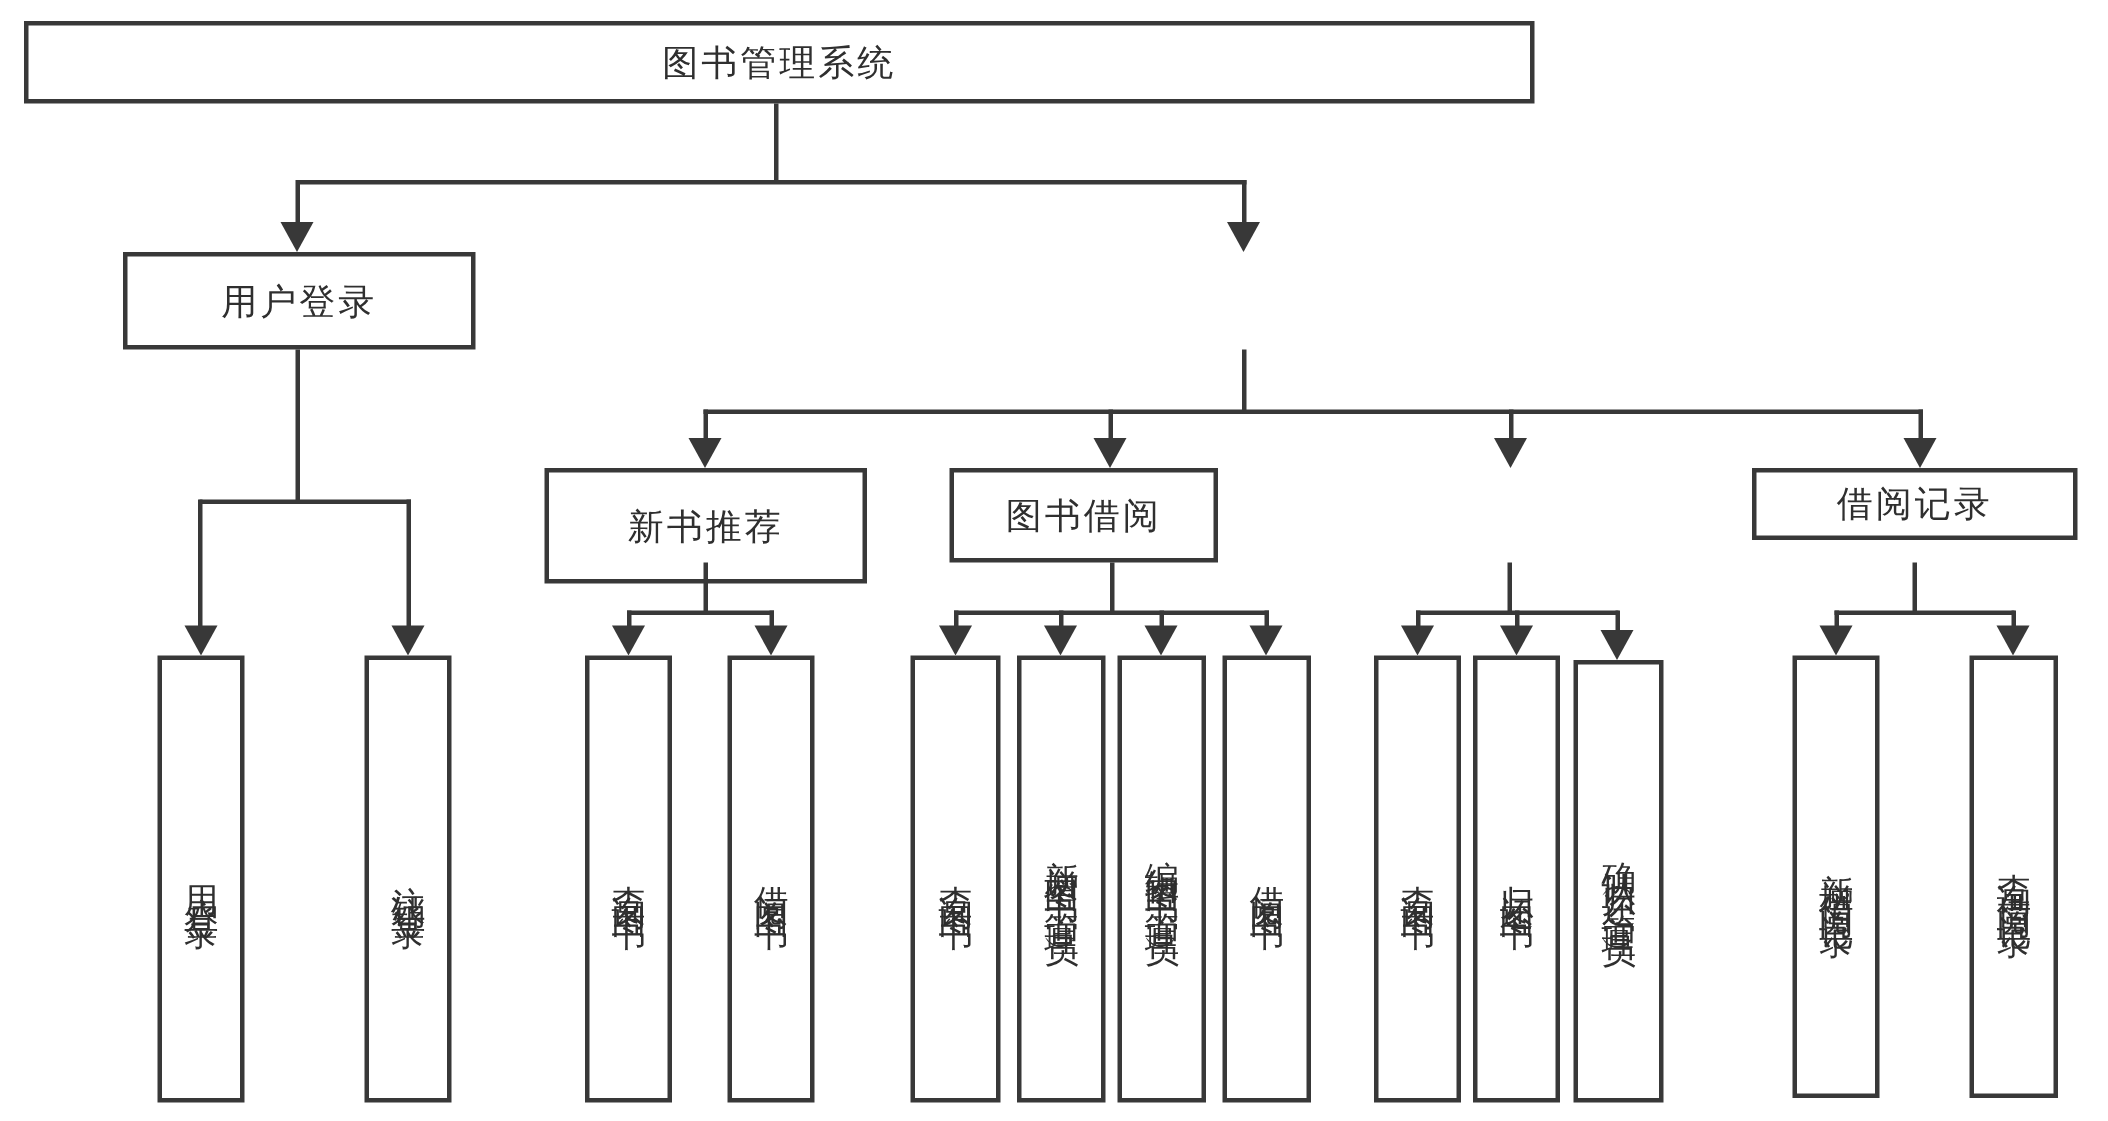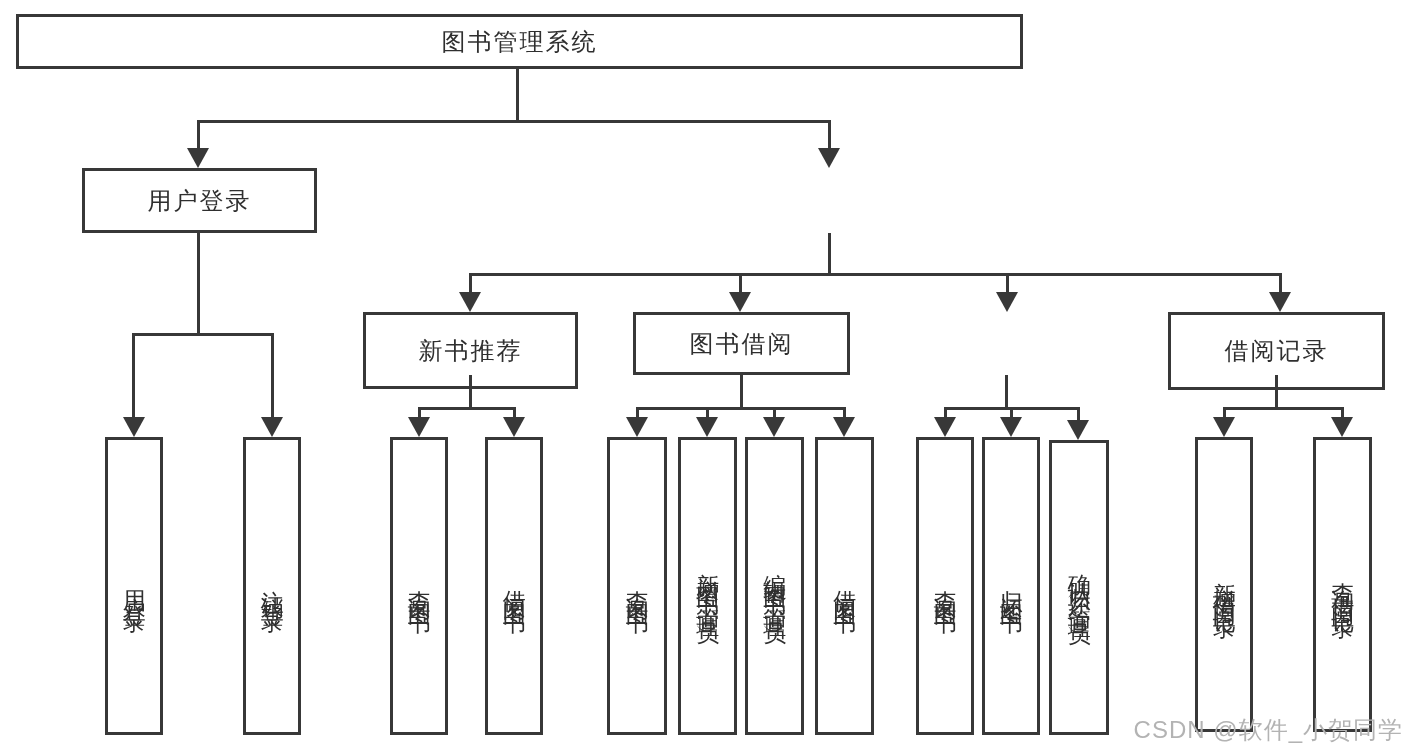--- a/index.html
+++ b/index.html
@@ -108,24 +108,24 @@
   <div class="vline" style="left:739px;top:273px;height:23px;"></div>
   <div class="arrow" style="left:729px;top:292px;"></div>
   <div class="vline" style="left:1006px;top:273px;height:23px;"></div>
   <div class="arrow" style="left:996px;top:292px;"></div>
   <div class="vline" style="left:1279px;top:273px;height:23px;"></div>
   <div class="arrow" style="left:1269px;top:292px;"></div>
 
   <div class="hbox" style="left:363px;top:312px;width:215px;height:77px;">
     <span>新书推荐</span>
   </div>
-  <div class="hbox" style="left:633px;top:312px;width:217px;height:63px;">
+  <div class="hbox" style="left:633px;top:312px;width:179px;height:63px;">
     <span>图书借阅</span>
   </div>
-  <div class="hbox" style="left:1168px;top:312px;width:217px;height:78px;">
+  <div class="hbox" style="left:1168px;top:312px;width:217px;height:48px;">
     <span>借阅记录</span>
   </div>
 
   <div class="vline" style="left:469px;top:375px;height:34px;"></div>
   <div class="hline" style="left:418px;top:407px;width:98px;"></div>
   <div class="vline" style="left:418px;top:407px;height:13px;"></div>
   <div class="arrow" style="left:408px;top:417px;"></div>
   <div class="vline" style="left:513px;top:407px;height:13px;"></div>
   <div class="arrow" style="left:503px;top:417px;"></div>
 
@@ -193,15 +193,14 @@
     <span>确认归还（管理员）</span>
   </div>
 
   <div class="leaf" style="left:1195px;top:437px;width:58px;height:295px;">
     <span>新增借阅记录</span>
   </div>
   <div class="leaf" style="left:1313px;top:437px;width:59px;height:295px;">
     <span>查询借阅记录</span>
   </div>
 
-  <div id="watermark">CSDN @软件_小贺同学</div>
 
 </div>
 
 </body></html>

